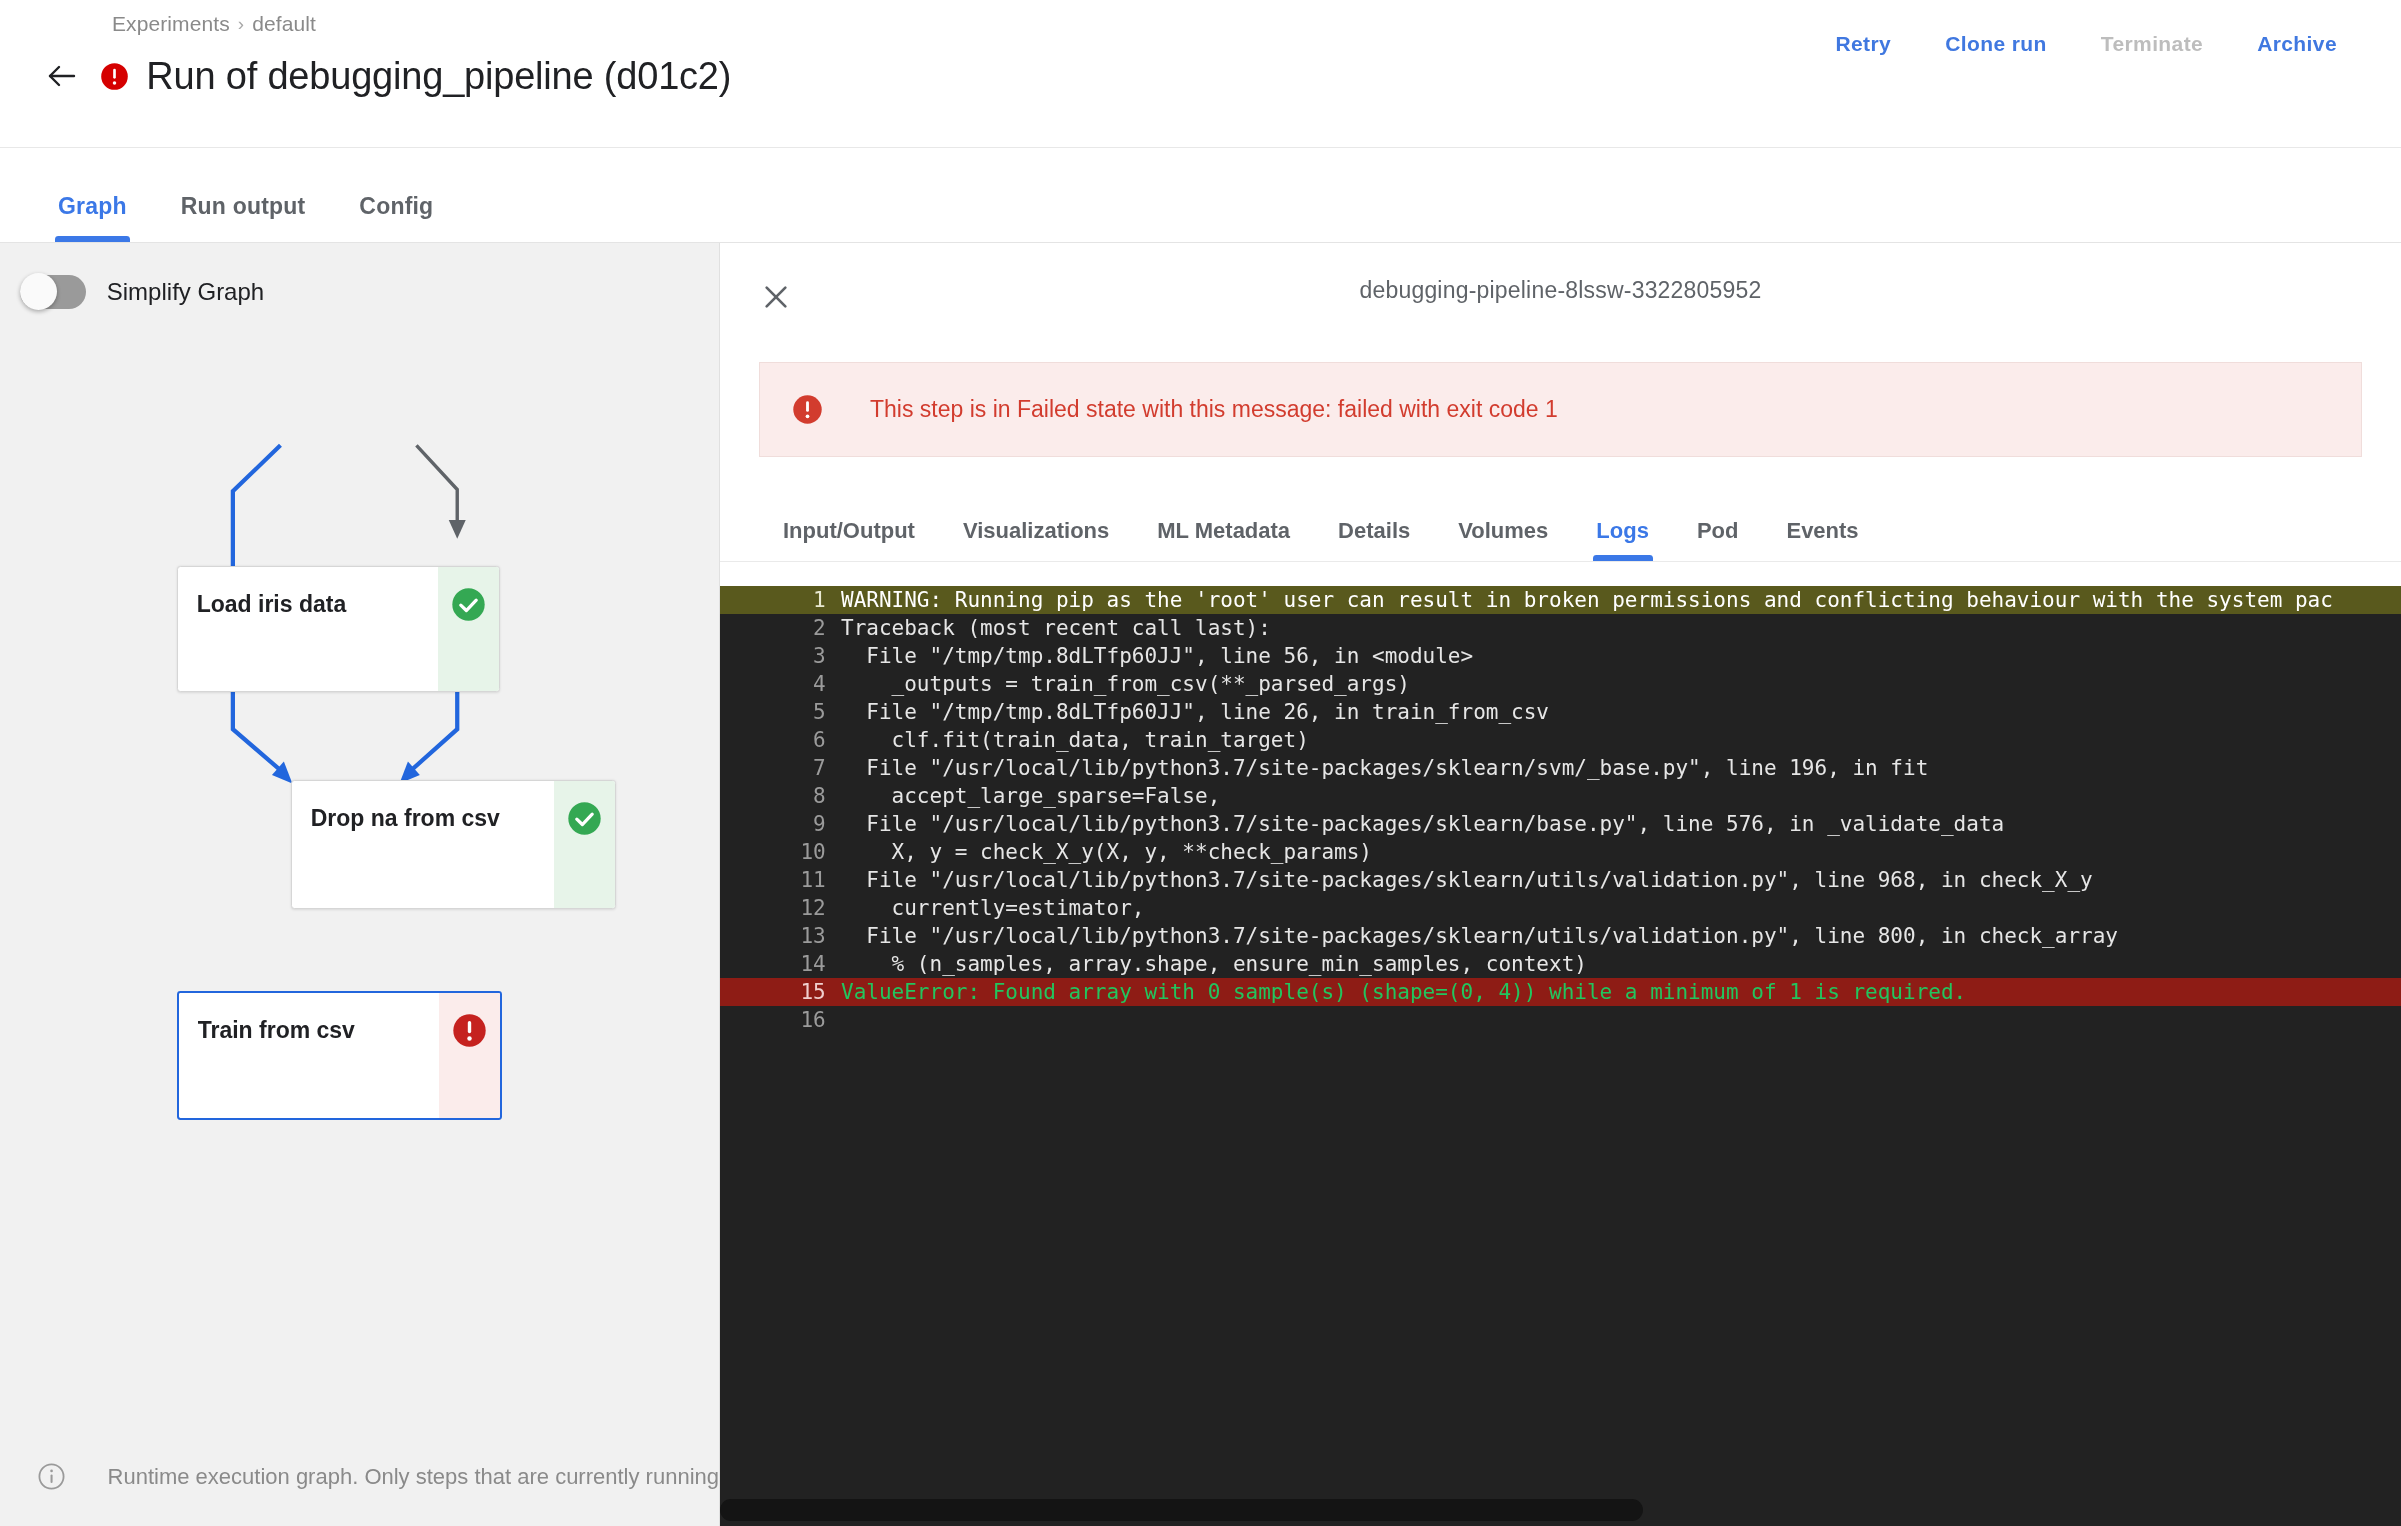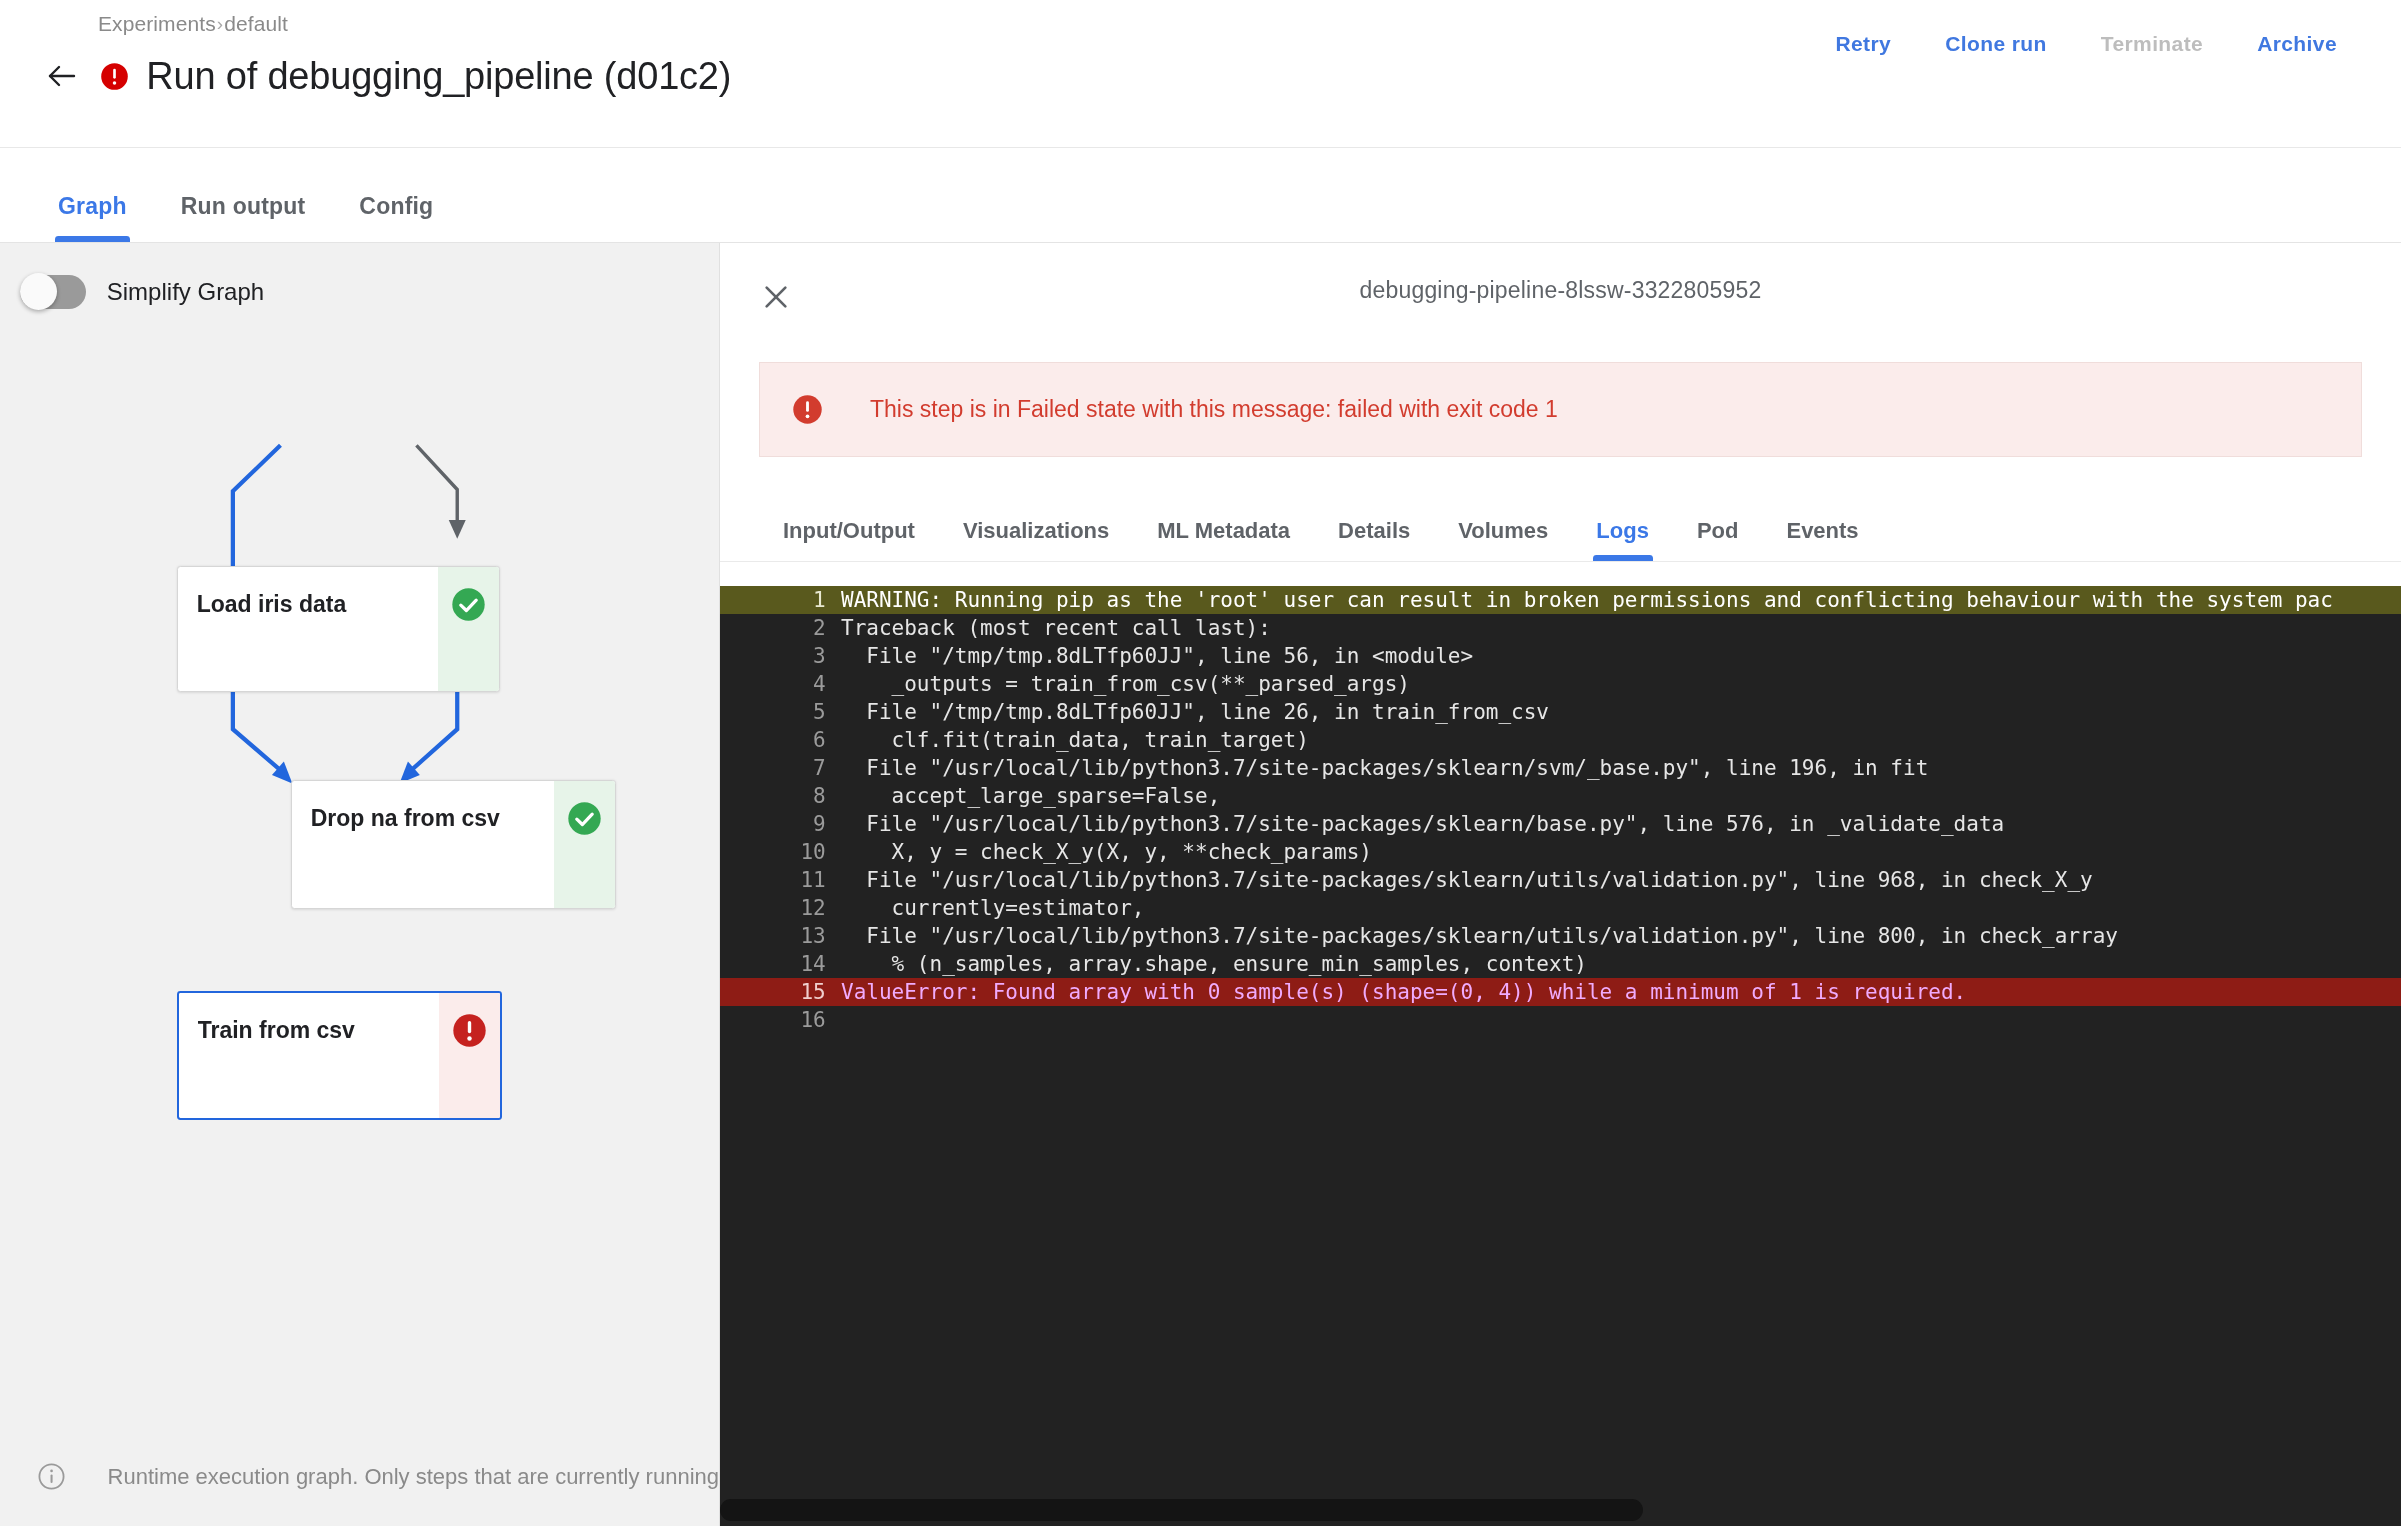--- a/index.html
+++ b/index.html
@@ -10,22 +10,22 @@
     overflow: hidden;
   }
   #app { position: relative; width: 2401px; height: 1526px; }
 
   
   .header {
     position: absolute; top: 0; left: 0; right: 0; height: 148px;
     background: #fff; border-bottom: 0.8px solid #e8e8e8;
   }
   .breadcrumb {
-    position: absolute; left: 98px; top: 12px;
-    display: flex; align-items: center; gap: 1px;
+    position: absolute; left: 112px; top: 12px;
+    display: flex; align-items: center; gap: 8px;
     font-size: 21px; color: #8a8a8a; letter-spacing: 0.1px;
   }
   .breadcrumb .crumb-link { color: #8a8a8a; cursor: pointer; }
   .breadcrumb .crumb-sep { color: #a8a8a8; font-size: 18.7px; }
   .breadcrumb .crumb-current { color: #8a8a8a; }
 
   .title-row {
     position: absolute; left: 0; top: 53px;
     display: flex; align-items: center;
   }
@@ -187,21 +187,21 @@
   .log-line .ln {
     width: 121px; flex: 0 0 121px; text-align: right;
     color: #9b9b9b; padding-right: 15.3px; user-select: none;
   }
   .log-line .lt { color: #e6e6e6; }
   .log-line.warn { background: #59591d; }
   .log-line.warn .ln { color: #e8e8d0; }
   .log-line.warn .lt { color: #ffffff; }
   .log-line.fatal { background: #8e1c15; }
   .log-line.fatal .ln { color: #f0cfcd; }
-  .log-line.fatal .lt { color: #f0abfc; }
+  .log-line.fatal .lt { color: #22c55e; }
 
   .log-scrollbar {
     position: absolute; left: 0; bottom: 5.1px; height: 22px;
     width: 923px; background: #141414; border-radius: 11px;
     cursor: pointer;
   }
 </style>
 </head>
 <body>
 

